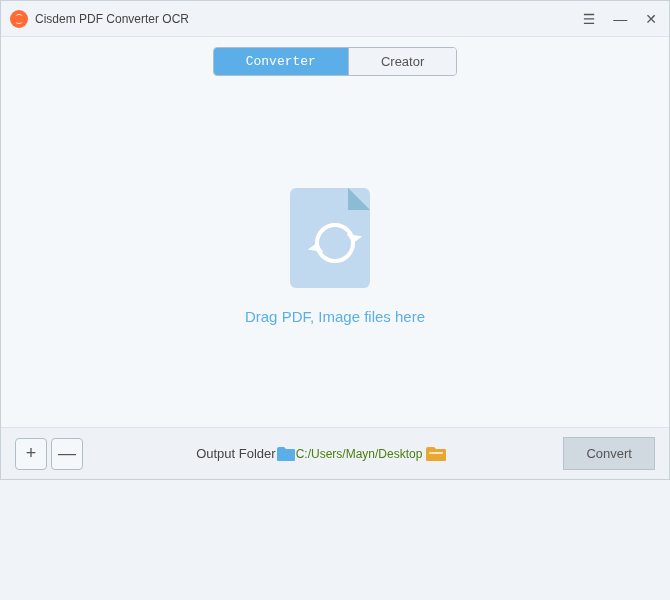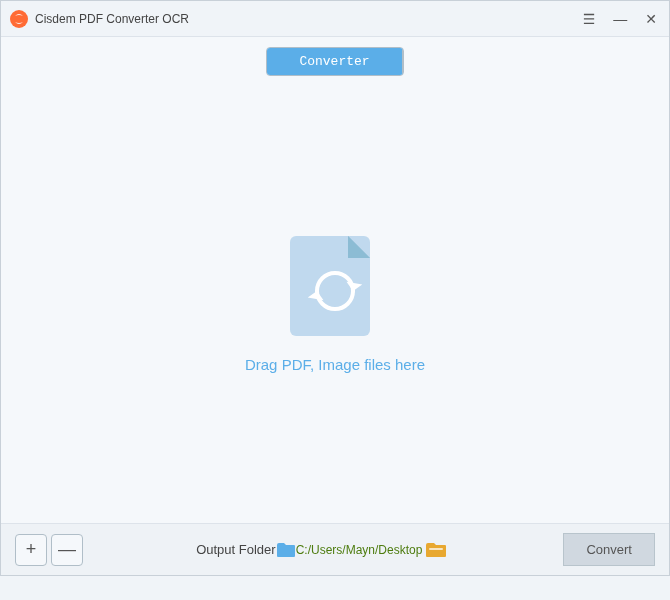--- a/index.html
+++ b/index.html
@@ -12,21 +12,21 @@
       width: 670px;
       height: 600px;
       background: #f0f4f8;
       font-family: 'Segoe UI', Arial, sans-serif;
       overflow: hidden;
       user-select: none;
     }
 
     .window {
       width: 670px;
-      height: 576px;
+      height: 480px;
       background: #f5f8fb;
       border: 1px solid #c8d0d8;
       display: flex;
       flex-direction: column;
     }
 
     
     .title-bar {
       display: flex;
       align-items: center;
@@ -217,20 +217,21 @@
     <div class="title-bar-controls">
       <button class="title-btn">☰</button>
       <button class="title-btn">—</button>
       <button class="title-btn">✕</button>
     </div>
   </div>
 
   <div class="tab-bar">
     <div class="tab-container">
       <button class="tab active">Converter</button>
+      <button class="tab">Creator</button>
     </div>
   </div>
 
   <div class="main-content">
     <div class="drop-area">
 
       <svg class="doc-svg" viewBox="0 0 110 130" xmlns="http://www.w3.org/2000/svg">
 
         <rect x="10" y="10" width="80" height="100" rx="6" ry="6" fill="#aacce8" opacity="0.7"></rect>
 

